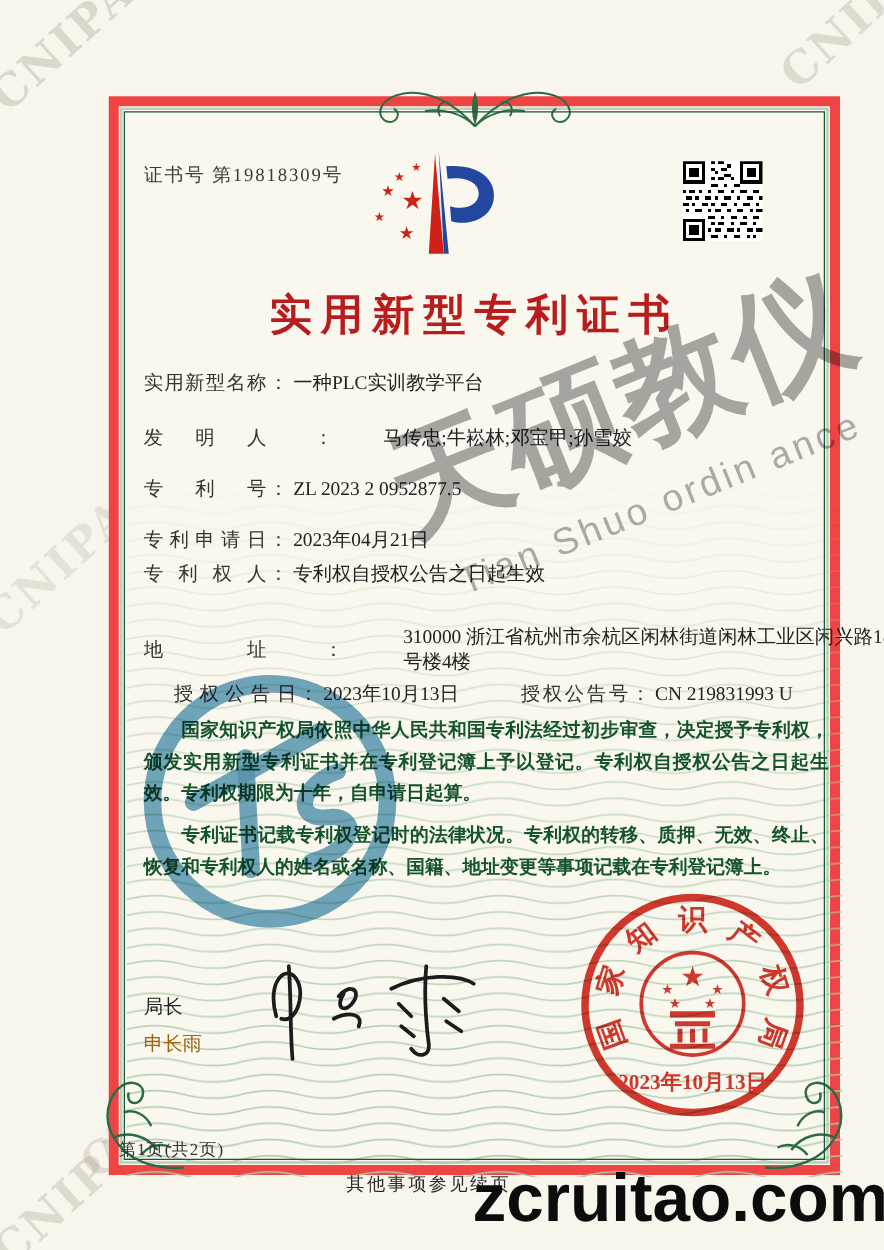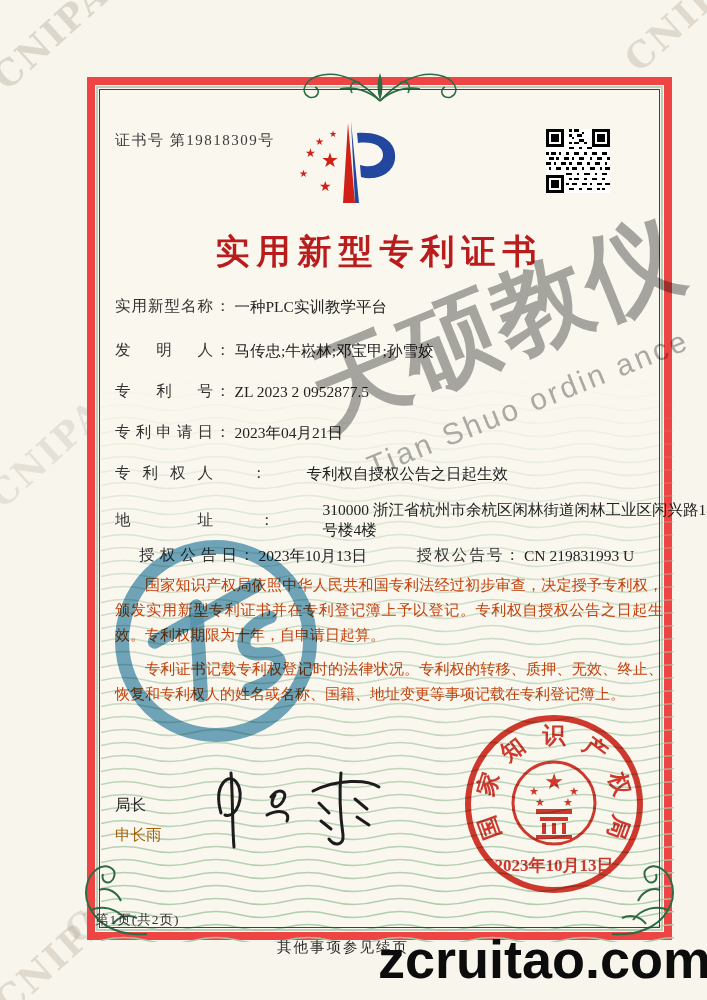--- a/index.html
+++ b/index.html
@@ -34,21 +34,21 @@
   
   .fields { position:absolute; left:20px; top:206px; width:548px; font-size:15.5px; color:#222; }
   .frow { position:absolute; left:0; display:flex; align-items:center; }
   .flabel { display:inline-block; width:98px; text-align:justify; text-align-last:justify; color:#333; }
   .fcolon { display:inline-block; margin:0 4px 0 2px; color:#333; }
   .fvalue { display:inline-block; max-width:430px; line-height:20px; }
   .pair2 .flabel { width:86px; }
 
   
   .body-text { position:absolute; left:20px; top:488px; width:548px; font-size:15px;
-               line-height:25px; color:#c2410c; text-align:justify; }
+               line-height:25px; color:#14532d; text-align:justify;font-weight:bold; }
   .body-text p { text-indent:2em; margin-bottom:9px; }
 
   
   .sig-title { position:absolute; left:20px; top:710px; font-size:15.5px; color:#222; }
   .sig-name  { position:absolute; left:20px; top:740px; font-size:15.5px; color:#a16207; }
   .sig-script { position:absolute; left:100px; top:678px; }
 
   
   .seal { position:absolute; left:366px; top:626px; mix-blend-mode:multiply; opacity:0.92; }
 
@@ -167,36 +167,36 @@
     </svg>
 
     <div class="title">实用新型专利证书</div>
 
     <div class="fields">
       <div class="frow" style="top:5px;">
         <span class="flabel">实用新型名称</span>
           <span class="fcolon">：</span>
         <span class="fvalue">一种PLC实训教学平台</span>
       </div>
-      <div class="frow" style="top:49px;">
+      <div class="frow" style="top:49px;gap:36px;">
         <span class="flabel">发明人</span>
           <span class="fcolon">：</span>
         <span class="fvalue">马传忠;牛崧林;邓宝甲;孙雪姣</span>
       </div>
       <div class="frow" style="top:90px;">
         <span class="flabel">专利号</span>
           <span class="fcolon">：</span>
         <span class="fvalue">ZL 2023 2 0952877.5</span>
       </div>
       <div class="frow" style="top:131px;">
         <span class="flabel">专利申请日</span>
           <span class="fcolon">：</span>
         <span class="fvalue">2023年04月21日</span>
       </div>
-      <div class="frow" style="top:172px;gap:36px;">
+      <div class="frow" style="top:158px;">
         <span class="flabel">专利权人</span>
           <span class="fcolon">：</span>
         <span class="fvalue">专利权自授权公告之日起生效</span>
       </div>
       <div class="frow" style="top:209px;gap:44px;">
         <span class="flabel">地址</span>
           <span class="fcolon">：</span>
         <span class="fvalue" style="width:424px;">310000 浙江省杭州市余杭区闲林街道闲林工业区闲兴路18号1号楼4楼</span>
       </div>
       <div class="frow" style="top:254px;margin-left:24px;">

